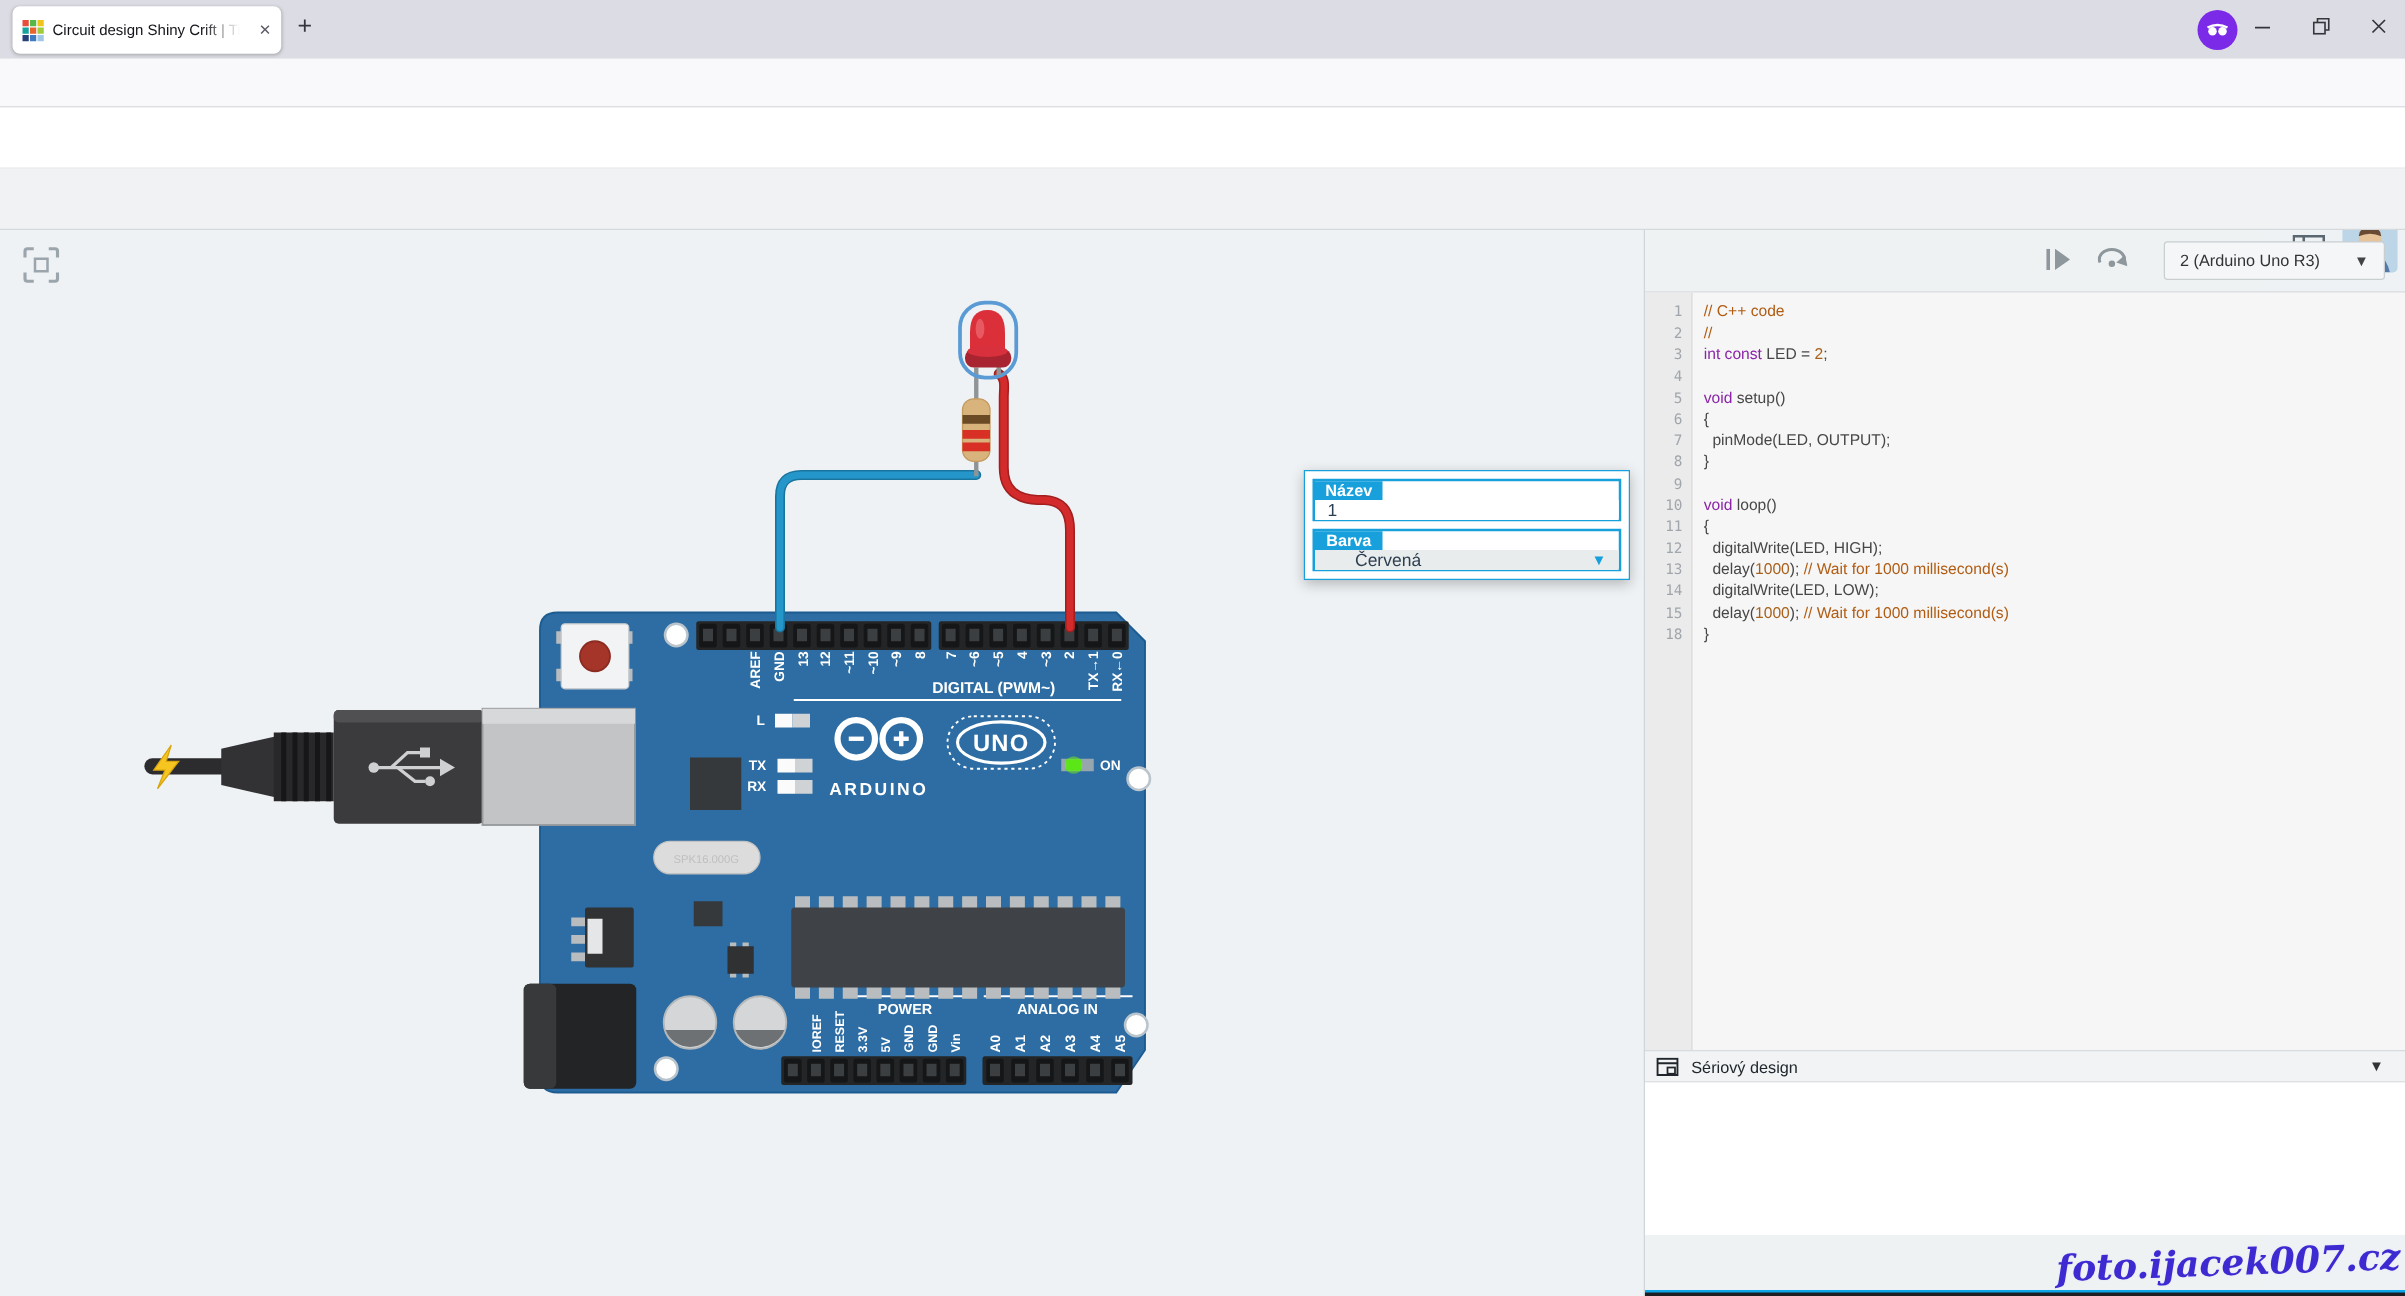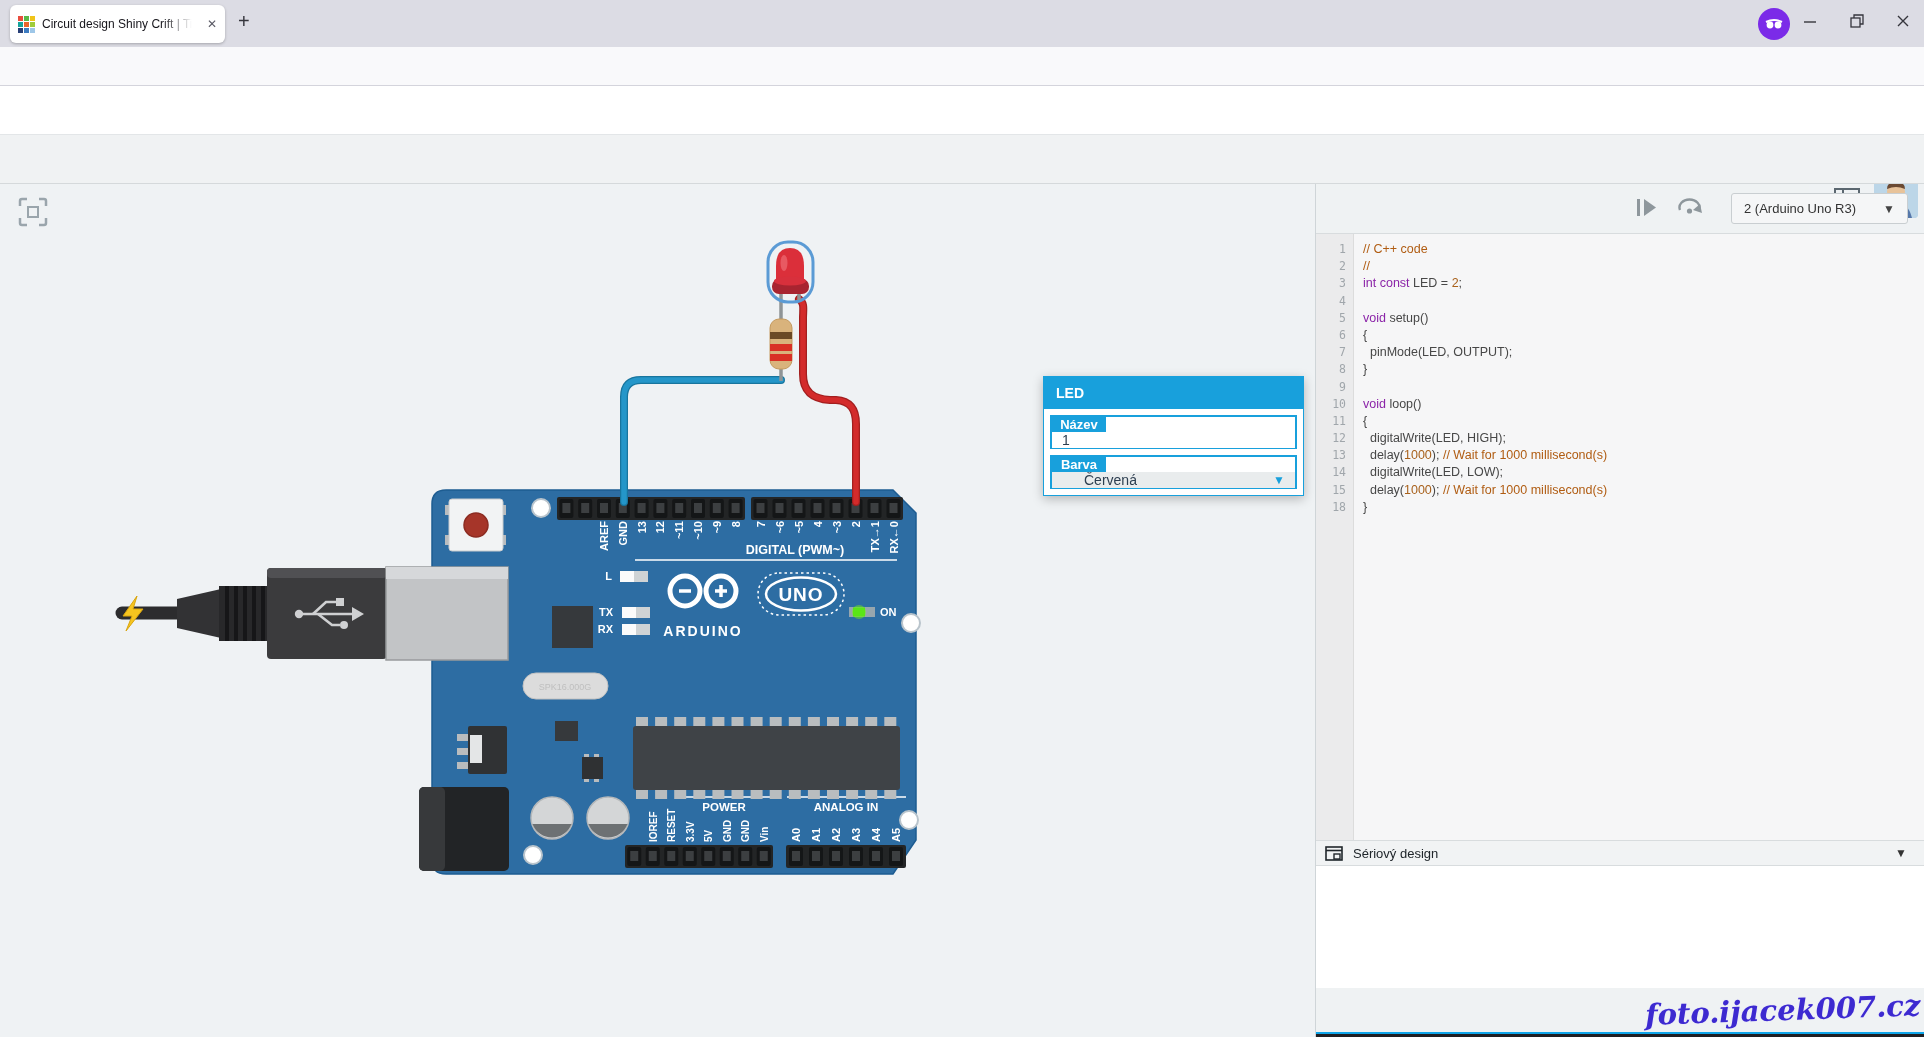--- a/index.html
+++ b/index.html
@@ -593,21 +593,20 @@
         <rect x="768" y="242" width="45" height="60" rx="20" fill="none" stroke="#5b9bd5" stroke-width="3"></rect>
         <line x1="799" y1="290" x2="799" y2="300" stroke="#8f9496" stroke-width="3.5"></line>
         <path d="M776 284 V266 Q776 248 790 248 Q804 248 804 266 V284 Z" fill="#db2f3a"></path>
         <ellipse cx="784" cy="263" rx="3.5" ry="8" fill="#ee6b74" opacity="0.7"></ellipse>
         <rect x="772" y="279" width="37" height="15" rx="7" fill="#a82430"></rect>
         <ellipse cx="790" cy="281" rx="16" ry="4.5" fill="#d8303c"></ellipse>
       </g>
     </svg>
 
     <div class="abs ledpop">
-      <div class="ledpop-h">LED</div>
       <div class="prow">
         <div class="plabel">Název</div>
         <div class="pval">1</div>
       </div>
       <div class="prow">
         <div class="plabel">Barva</div>
         <div class="pval sel">
           <span>Červená</span>
           <span class="caret">▼</span>
         </div>

